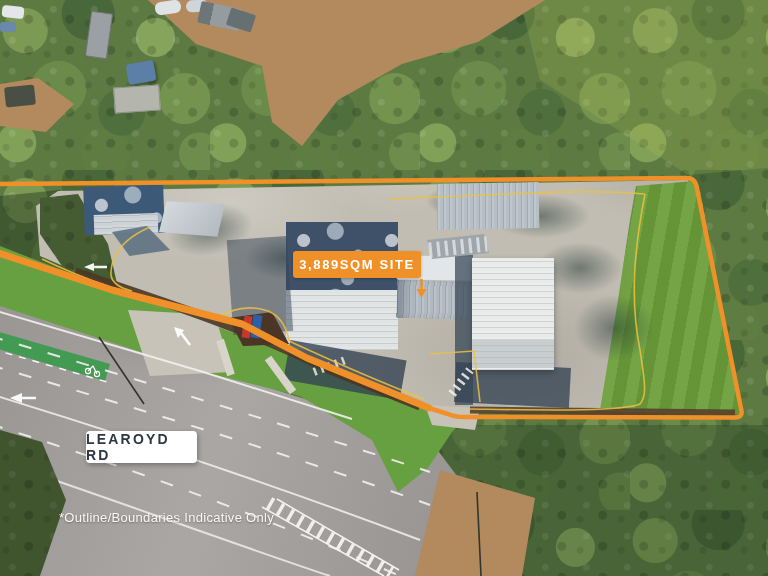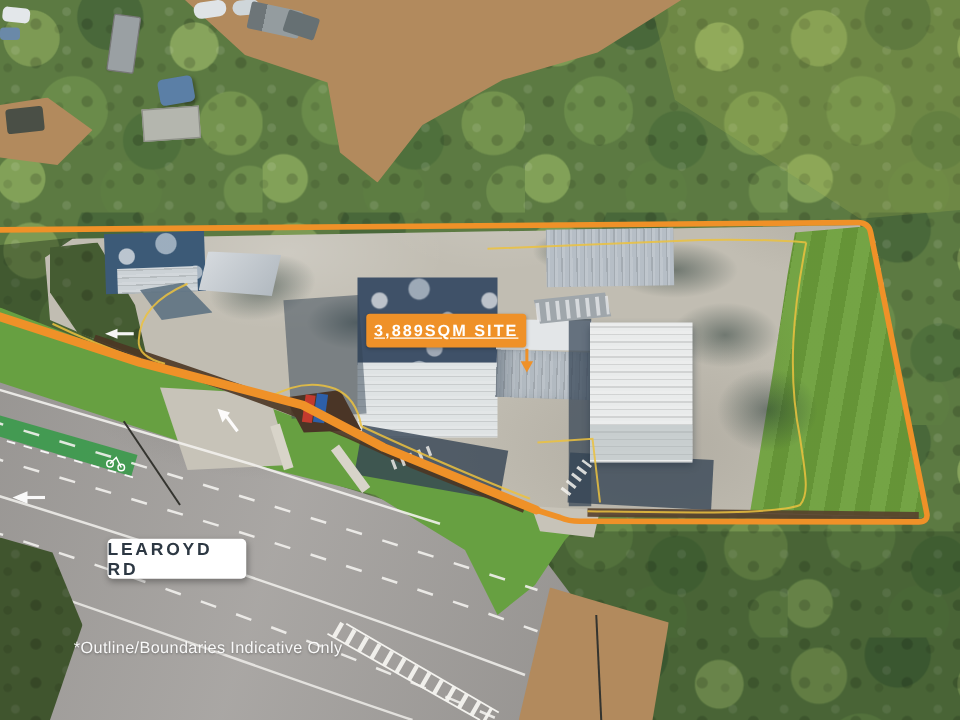--- a/index.html
+++ b/index.html
@@ -79,21 +79,20 @@
     background-size:88px 66px;
   }
   .shadowblob{background:radial-gradient(closest-side, rgba(32,52,48,.50), rgba(32,52,48,0) 72%);}
   
   #site-label{
     left:293px;top:251px;width:128px;height:27px;
     background:#EF9128;border-radius:3px;
     color:#fff;font-weight:bold;font-size:13px;letter-spacing:1.6px;
     display:flex;align-items:center;justify-content:center;
     box-shadow:0 1px 3px rgba(0,0,0,.25);
-    text-decoration:underline;
   }
   #road-pill{
     left:86px;top:431px;width:111px;height:32px;
     background:#fff;border-radius:4px;
     color:#2d3843;font-weight:bold;font-size:14px;letter-spacing:2.2px;
     display:flex;align-items:center;justify-content:center;
     box-shadow:1px 2px 5px rgba(0,0,0,.30);
   }
   #disclaimer{
     left:59px;top:510px;

